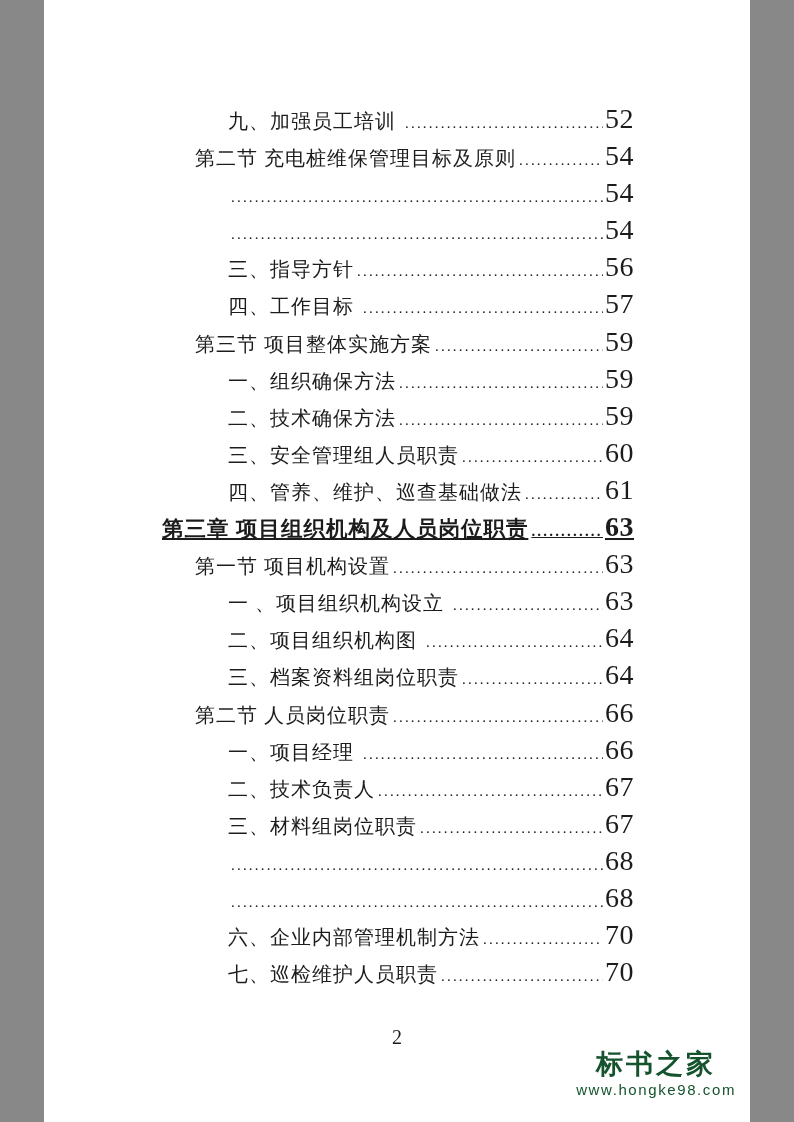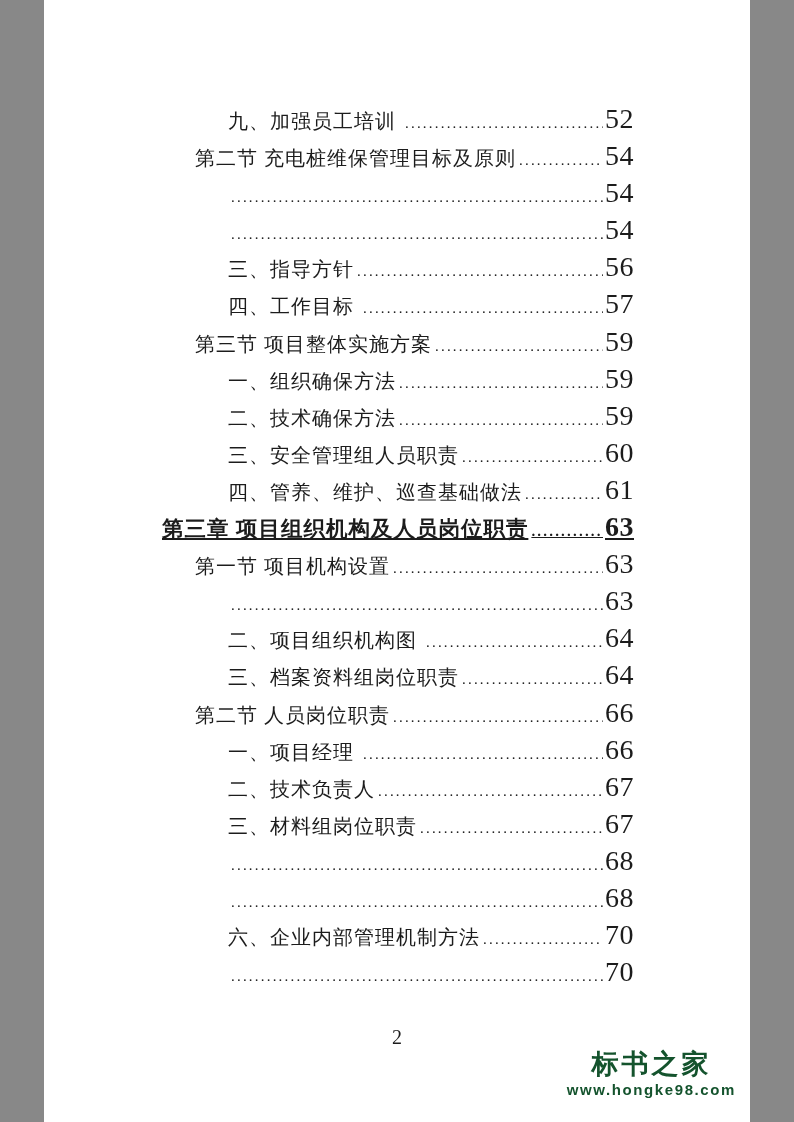--- a/index.html
+++ b/index.html
@@ -66,21 +66,21 @@
     font-family: "Liberation Sans", "DejaVu Sans", sans-serif;
     line-height: 1.1;
   }
   .wm-brand {
     font-size: 27px;
     font-weight: bold;
     letter-spacing: 3px;
   }
   .wm-url {
     font-size: 15px;
-    font-weight: bold;
+    font-weight: normal;
     letter-spacing: 1.6px;
     margin-top: 2px;
   }
 </style>
 </head>
 <body>
 
 <div class="page">
   <div class="toc" id="toc">
       <div class="toc-row lvl-item"><span class="toc-label">九、加强员工培训 </span><span class="toc-dots">................................................................................................................................................................</span><span class="toc-page">52</span></div>
@@ -89,30 +89,30 @@
       <div class="toc-row lvl-item"><span class="toc-dots">................................................................................................................................................................</span><span class="toc-page">54</span></div>
       <div class="toc-row lvl-item"><span class="toc-label">三、指导方针</span><span class="toc-dots">................................................................................................................................................................</span><span class="toc-page">56</span></div>
       <div class="toc-row lvl-item"><span class="toc-label">四、工作目标 </span><span class="toc-dots">................................................................................................................................................................</span><span class="toc-page">57</span></div>
       <div class="toc-row lvl-section"><span class="toc-label">第三节 项目整体实施方案</span><span class="toc-dots">................................................................................................................................................................</span><span class="toc-page">59</span></div>
       <div class="toc-row lvl-item"><span class="toc-label">一、组织确保方法</span><span class="toc-dots">................................................................................................................................................................</span><span class="toc-page">59</span></div>
       <div class="toc-row lvl-item"><span class="toc-label">二、技术确保方法</span><span class="toc-dots">................................................................................................................................................................</span><span class="toc-page">59</span></div>
       <div class="toc-row lvl-item"><span class="toc-label">三、安全管理组人员职责</span><span class="toc-dots">................................................................................................................................................................</span><span class="toc-page">60</span></div>
       <div class="toc-row lvl-item"><span class="toc-label">四、管养、维护、巡查基础做法</span><span class="toc-dots">................................................................................................................................................................</span><span class="toc-page">61</span></div>
       <div class="toc-row lvl-chapter"><span class="toc-label">第三章 项目组织机构及人员岗位职责</span><span class="toc-dots">................................................................................................................................................................</span><span class="toc-page">63</span></div>
       <div class="toc-row lvl-section"><span class="toc-label">第一节 项目机构设置</span><span class="toc-dots">................................................................................................................................................................</span><span class="toc-page">63</span></div>
-      <div class="toc-row lvl-item"><span class="toc-dots">................................................................................................................................................................</span><span class="toc-page">63</span></div>
+      <div class="toc-row lvl-item"><span class="toc-label">一 、项目组织机构设立 </span><span class="toc-dots">................................................................................................................................................................</span><span class="toc-page">63</span></div>
       <div class="toc-row lvl-item"><span class="toc-label">二、项目组织机构图 </span><span class="toc-dots">................................................................................................................................................................</span><span class="toc-page">64</span></div>
       <div class="toc-row lvl-item"><span class="toc-label">三、档案资料组岗位职责</span><span class="toc-dots">................................................................................................................................................................</span><span class="toc-page">64</span></div>
       <div class="toc-row lvl-section"><span class="toc-label">第二节 人员岗位职责</span><span class="toc-dots">................................................................................................................................................................</span><span class="toc-page">66</span></div>
       <div class="toc-row lvl-item"><span class="toc-label">一、项目经理 </span><span class="toc-dots">................................................................................................................................................................</span><span class="toc-page">66</span></div>
       <div class="toc-row lvl-item"><span class="toc-label">二、技术负责人</span><span class="toc-dots">................................................................................................................................................................</span><span class="toc-page">67</span></div>
       <div class="toc-row lvl-item"><span class="toc-label">三、材料组岗位职责</span><span class="toc-dots">................................................................................................................................................................</span><span class="toc-page">67</span></div>
       <div class="toc-row lvl-item"><span class="toc-dots">................................................................................................................................................................</span><span class="toc-page">68</span></div>
       <div class="toc-row lvl-item"><span class="toc-dots">................................................................................................................................................................</span><span class="toc-page">68</span></div>
       <div class="toc-row lvl-item"><span class="toc-label">六、企业内部管理机制方法</span><span class="toc-dots">................................................................................................................................................................</span><span class="toc-page">70</span></div>
-      <div class="toc-row lvl-item"><span class="toc-dots">................................................................................................................................................................</span><span class="toc-page">70</span></div>
+      <div class="toc-row lvl-item"><span class="toc-label">七、巡检维护人员职责</span><span class="toc-dots">................................................................................................................................................................</span><span class="toc-page">70</span></div>
     </div>
   <div class="footer-page-number">2</div>
   <div class="watermark" style="color: #14532d;">
     <div class="wm-brand">标书之家</div>
     <div class="wm-url">www.hongke98.com</div>
   </div>
 </div>
 
 </body></html>

